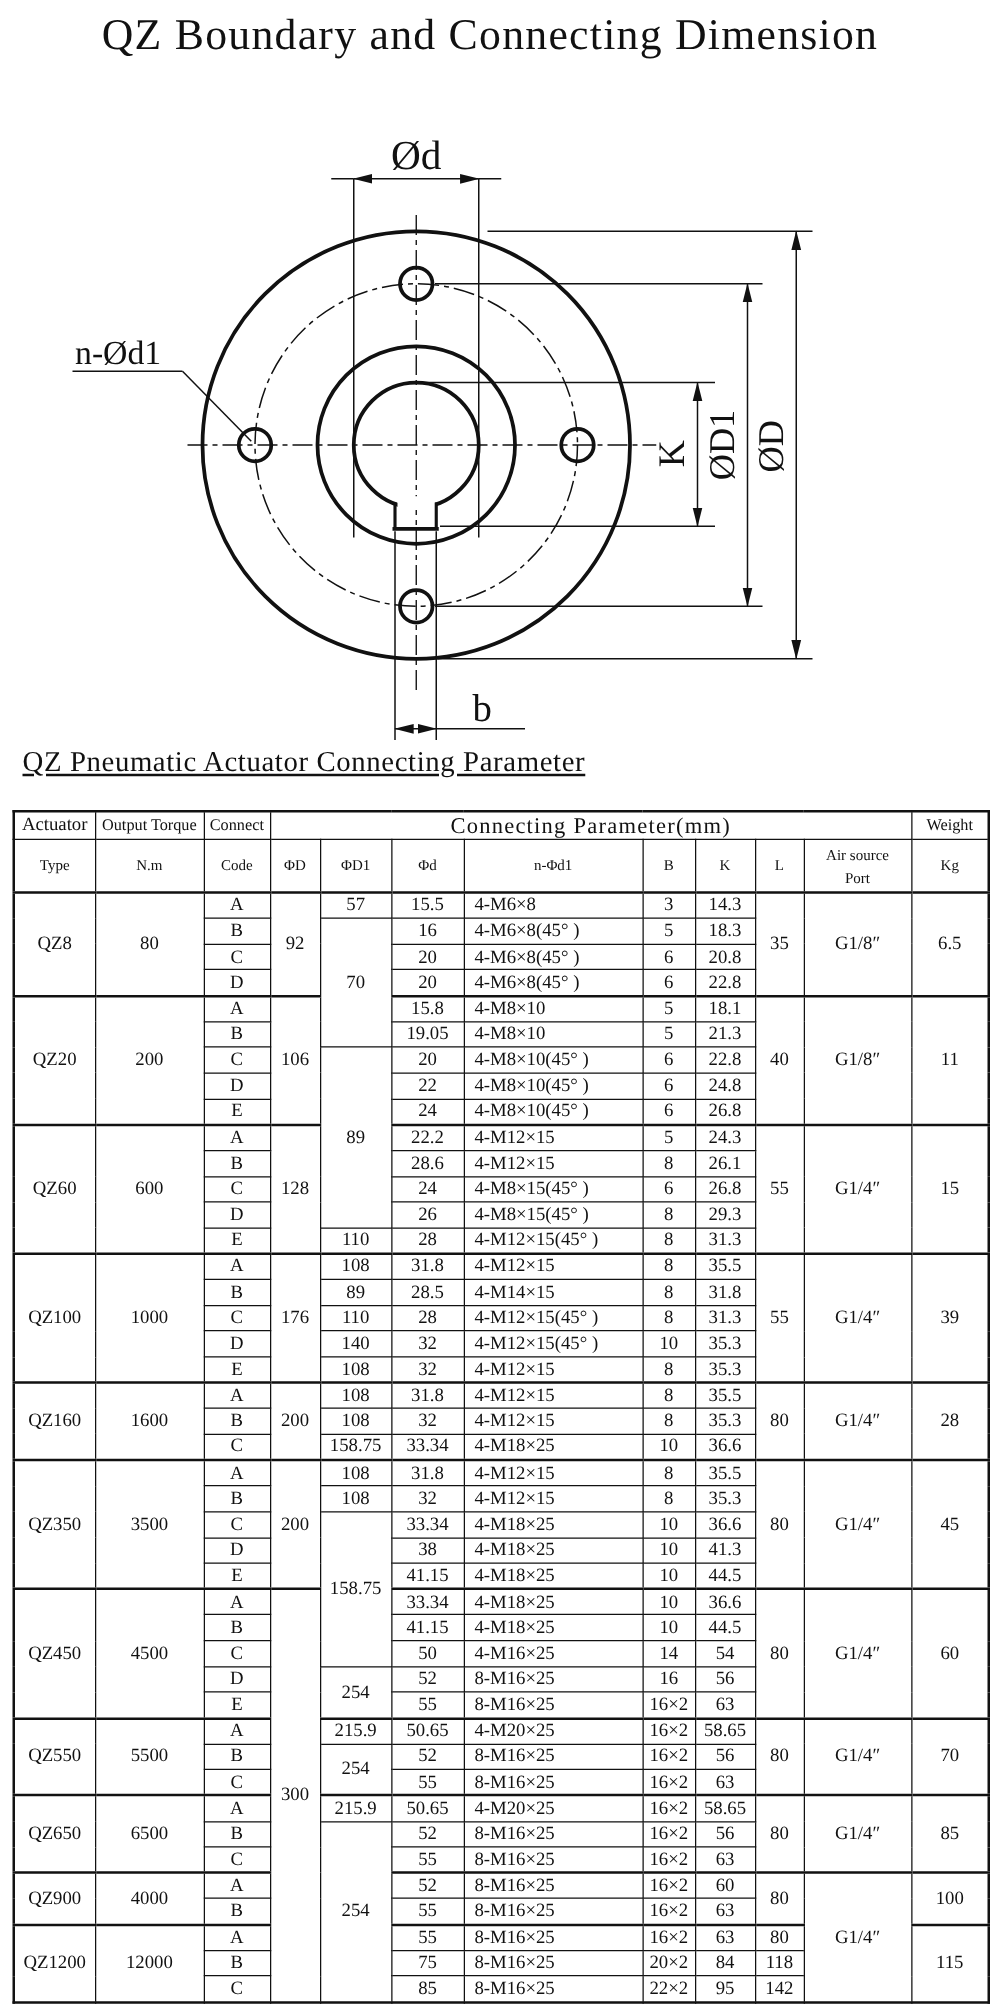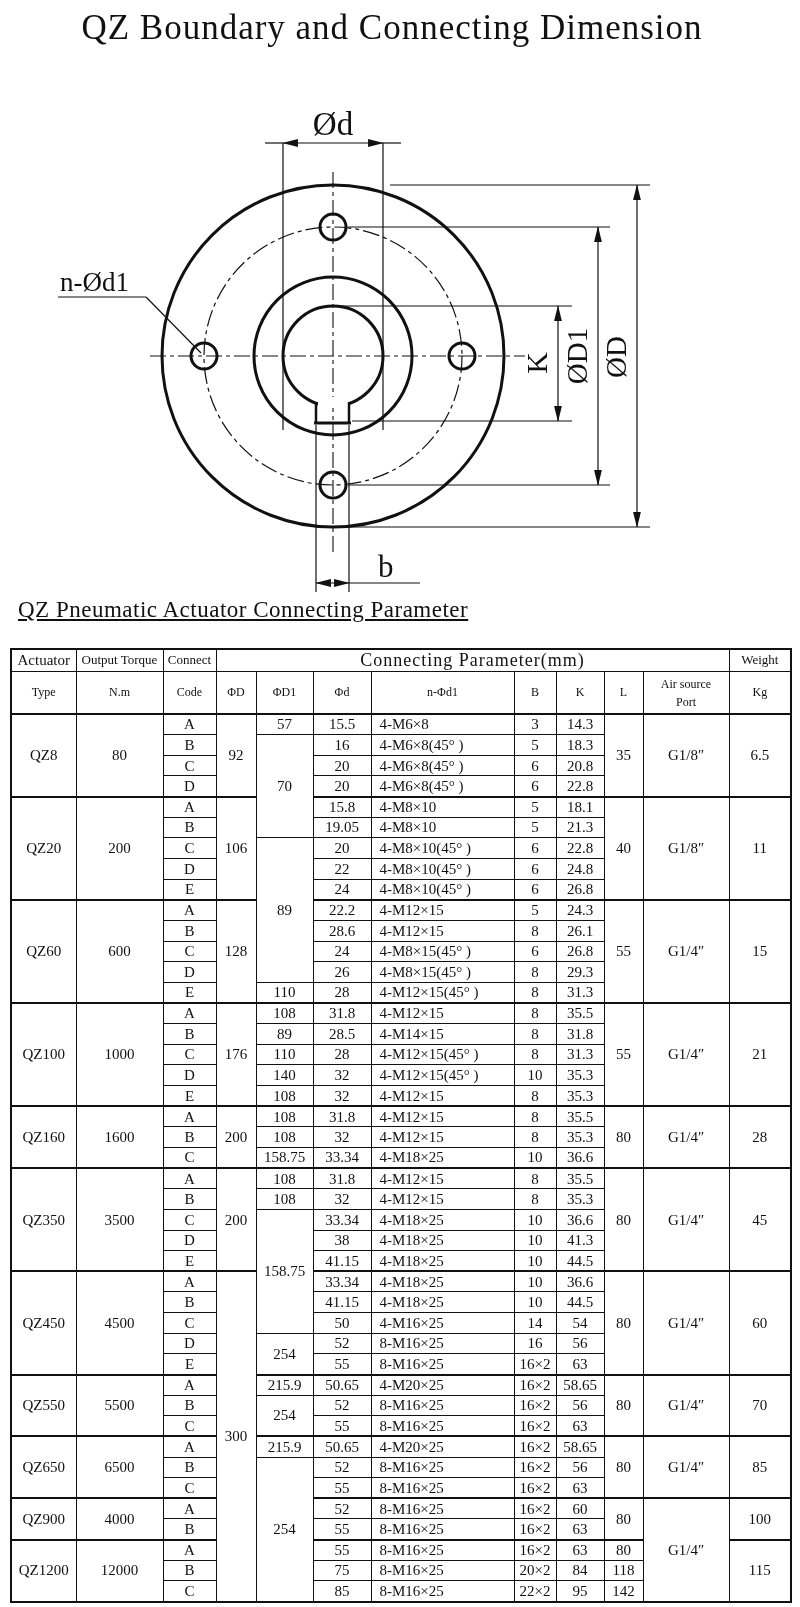--- a/index.html
+++ b/index.html
@@ -285,21 +285,21 @@
         <td rowspan="5">1000</td>
         <td>A</td>
         <td rowspan="5">176</td>
         <td>108</td>
         <td>31.8</td>
         <td class="al">4-M12×15</td>
         <td>8</td>
         <td>35.5</td>
         <td rowspan="5">55</td>
         <td rowspan="5">G1/4″</td>
-        <td rowspan="5">21</td>
+        <td rowspan="5">39</td>
       </tr>
       <tr>
         <td>B</td>
         <td>89</td>
         <td>28.5</td>
         <td class="al">4-M14×15</td>
         <td>8</td>
         <td>31.8</td>
       </tr>
       <tr>

